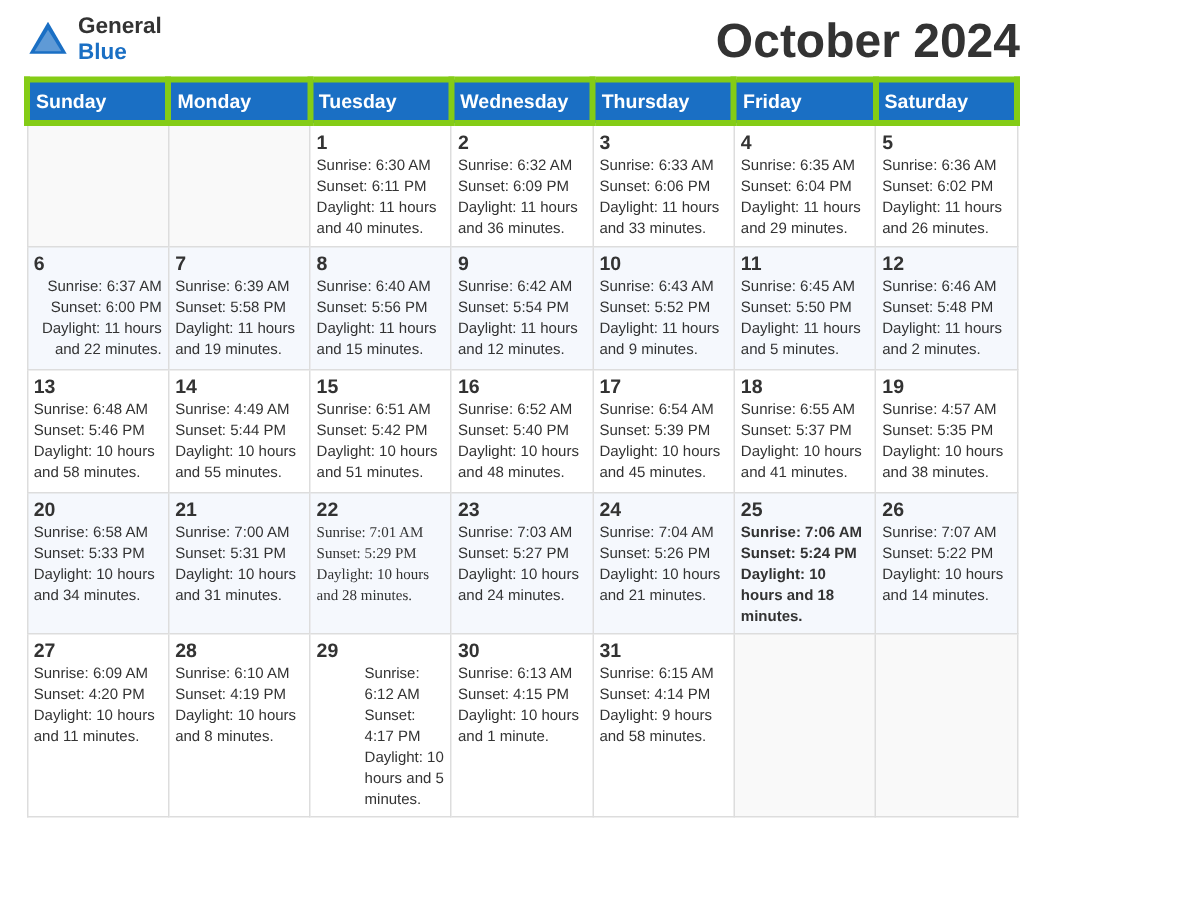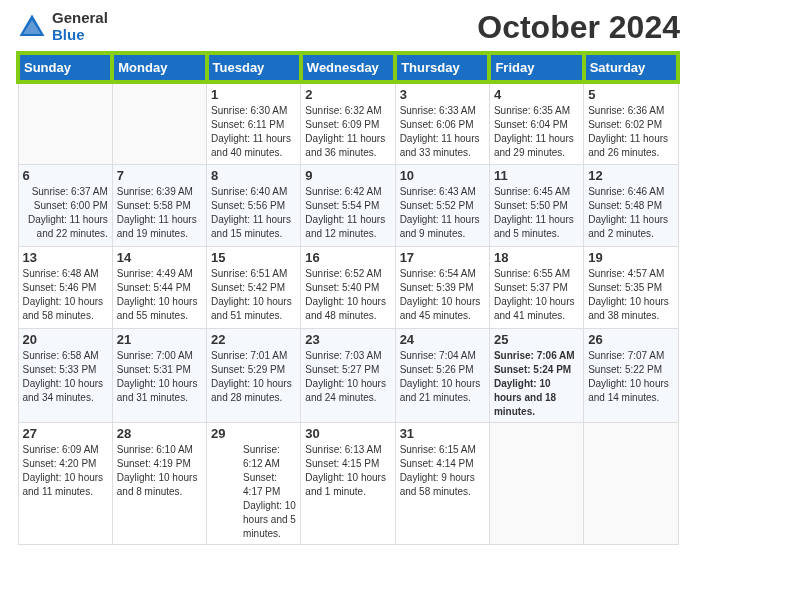--- a/index.html
+++ b/index.html
@@ -265,21 +265,21 @@
 Daylight: 10 hours and 34 minutes.</div>
           </td>
           <td>
             <span class="day-number">21</span>
             <div class="cell-text" style="white-space: pre-line;">Sunrise: 7:00 AM
 Sunset: 5:31 PM
 Daylight: 10 hours and 31 minutes.</div>
           </td>
           <td>
             <span class="day-number">22</span>
-            <div class="cell-text" style="white-space: pre-line;">Sunrise: 7:01 AM
+            <div class="cell-text" style="white-space: pre-line; font-family: Liberation Serif, serif;">Sunrise: 7:01 AM
 Sunset: 5:29 PM
 Daylight: 10 hours and 28 minutes.</div>
           </td>
           <td>
             <span class="day-number">23</span>
             <div class="cell-text" style="white-space: pre-line;">Sunrise: 7:03 AM
 Sunset: 5:27 PM
 Daylight: 10 hours and 24 minutes.</div>
           </td>
           <td>

